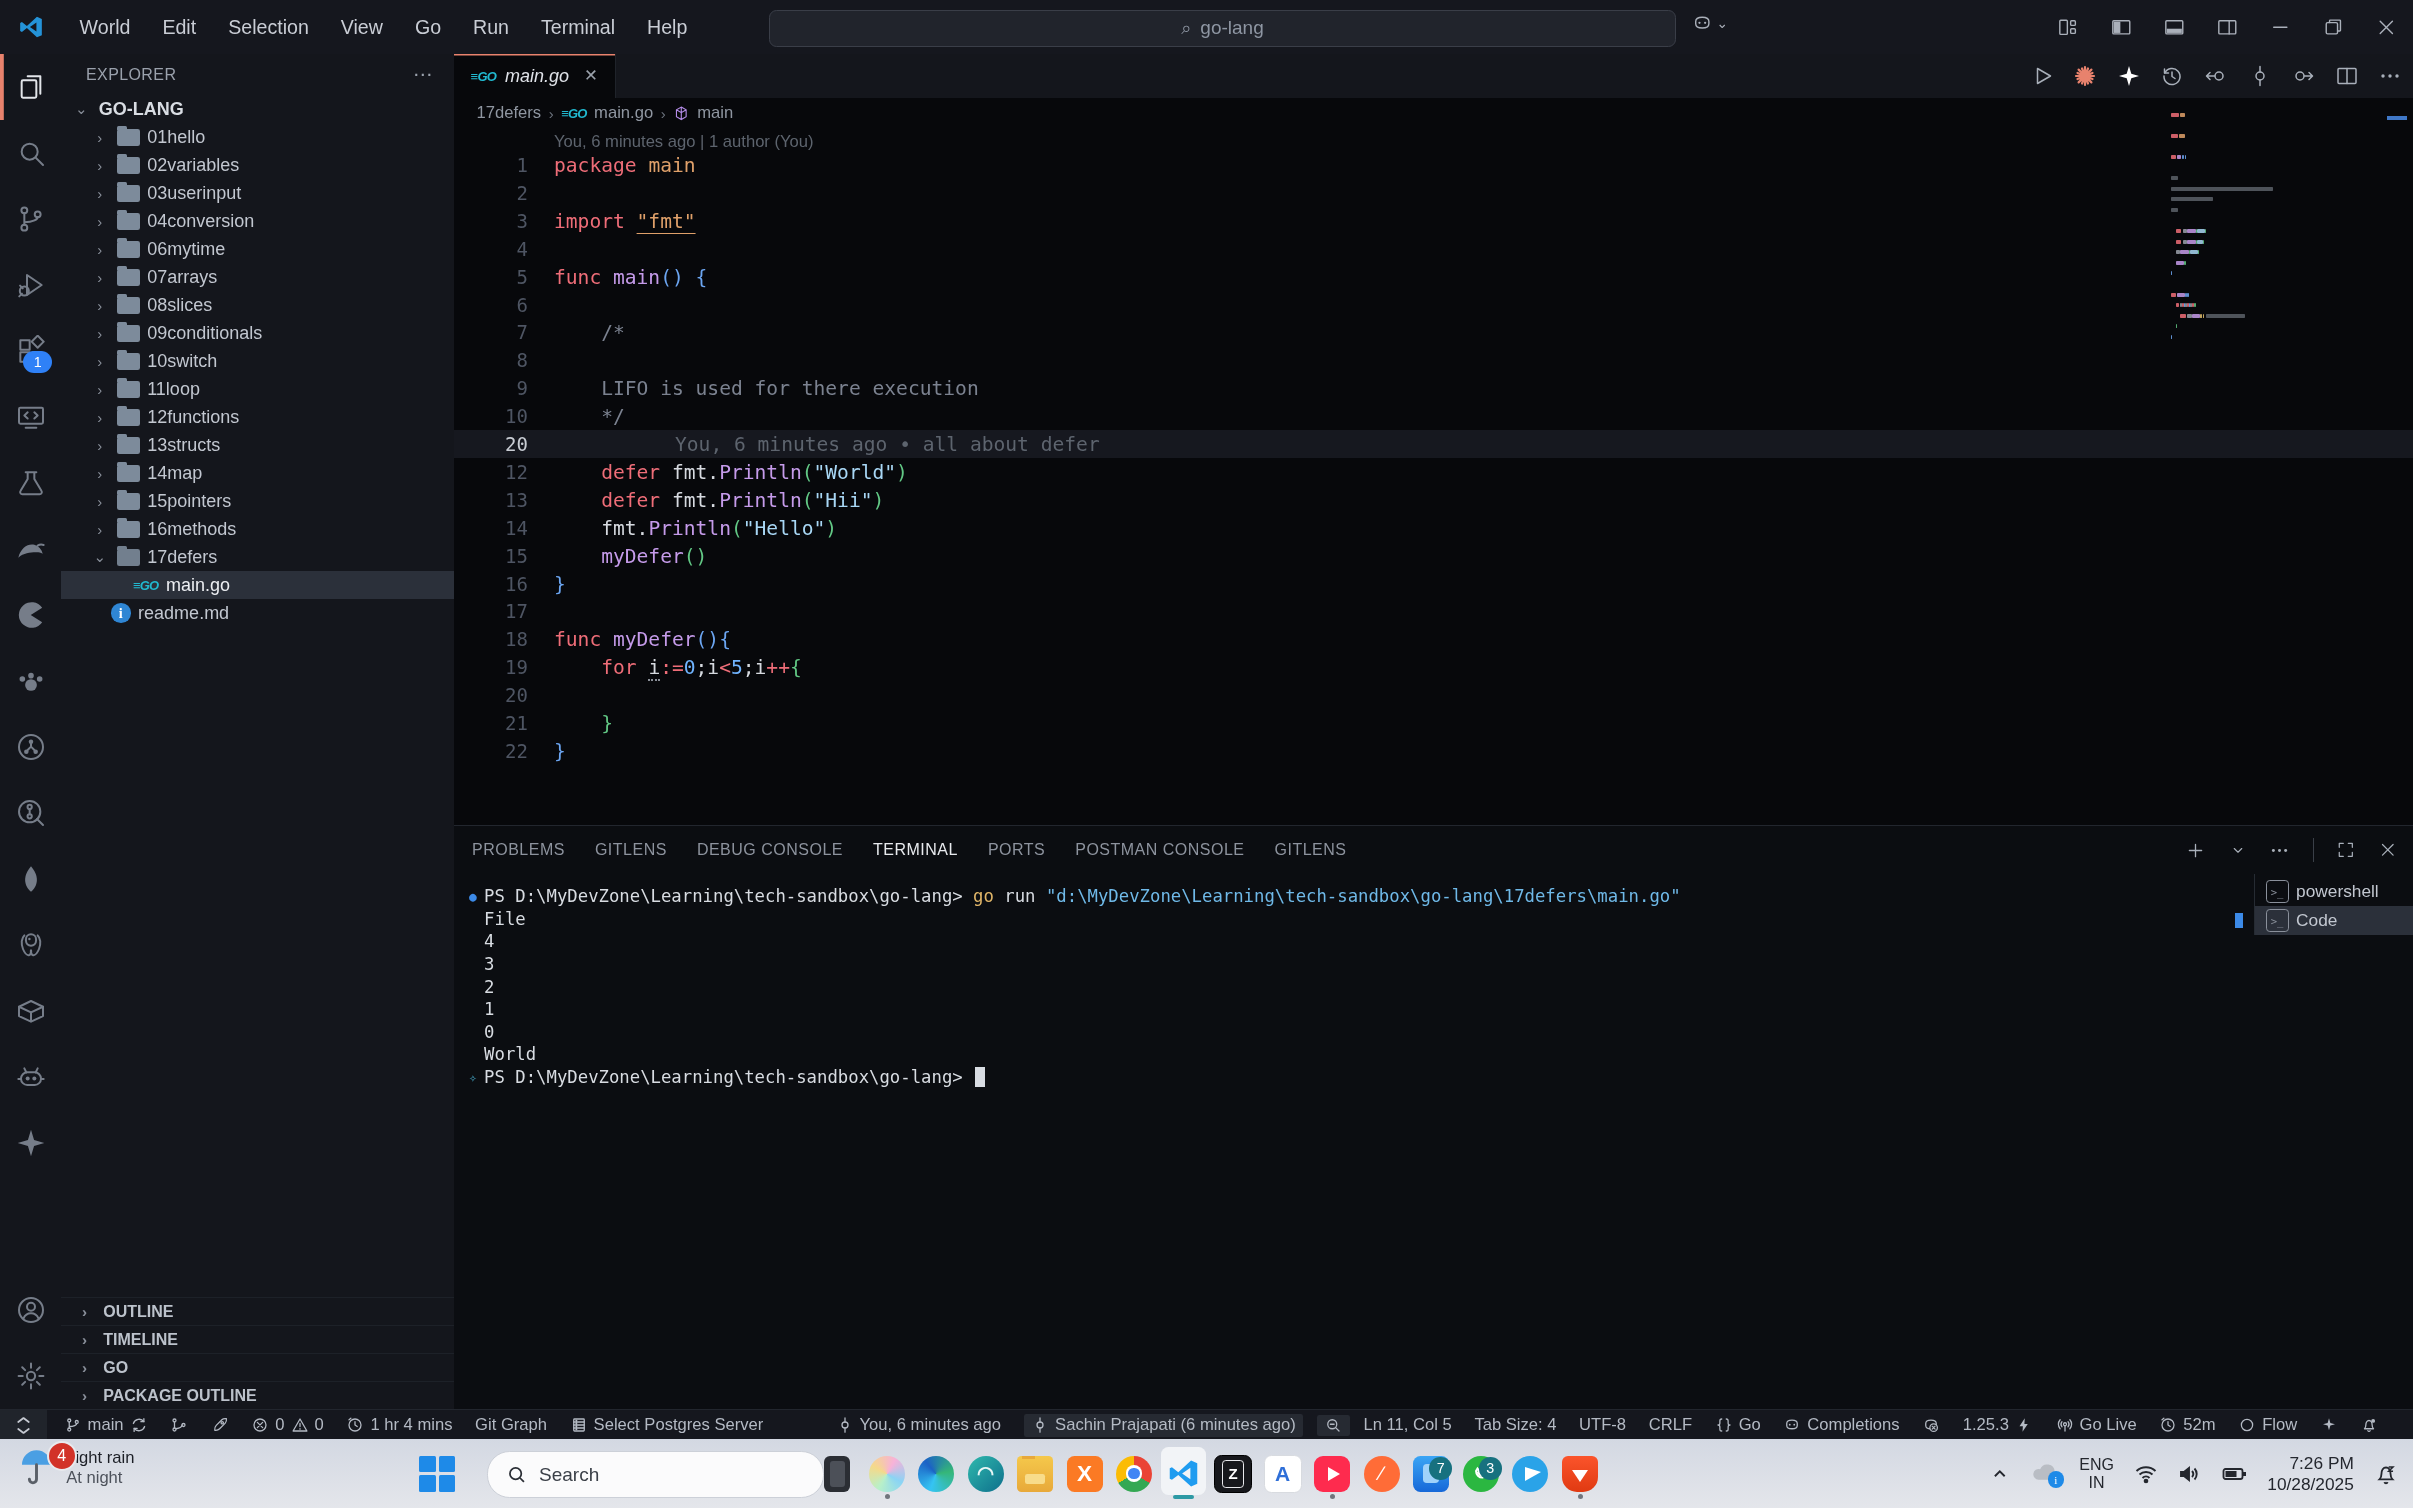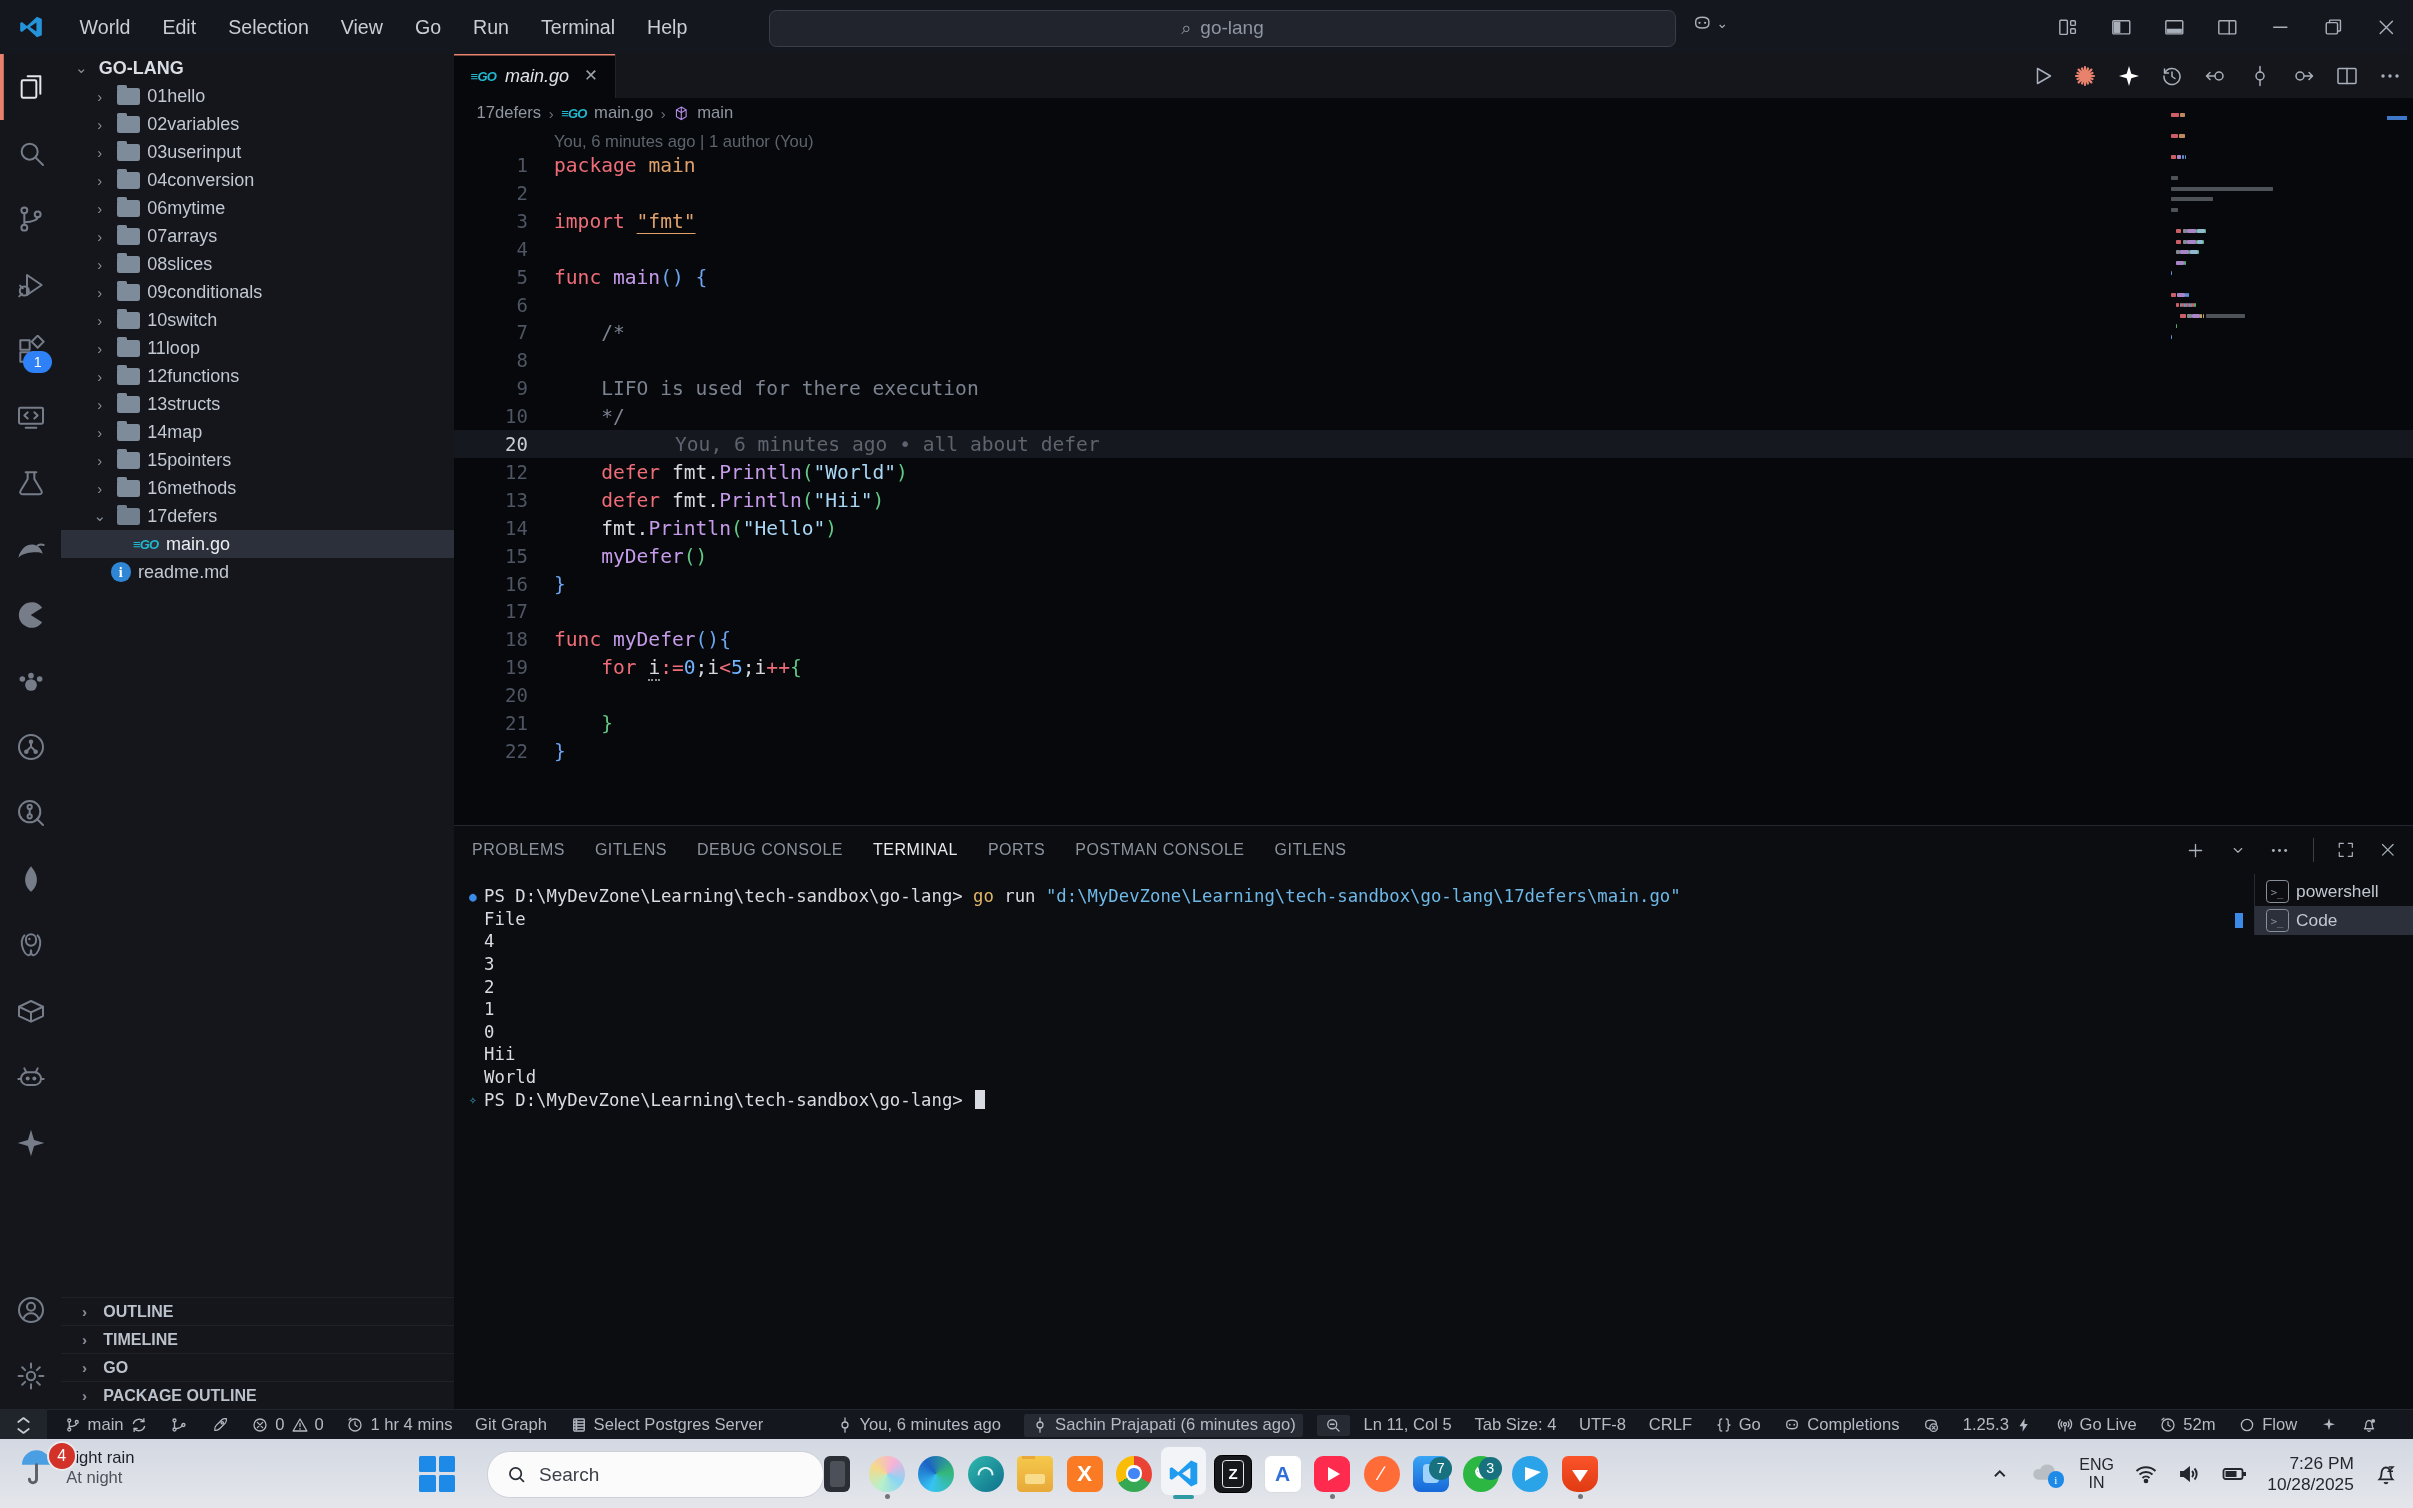--- a/index.html
+++ b/index.html
@@ -321,20 +321,24 @@
       </div>
       <div class="ab-item">
         <svg width="32" height="32" viewBox="0 0 24 24" fill="none" stroke="currentColor" stroke-width="1.5" stroke-linecap="round" stroke-linejoin="round">
           <circle cx="12" cy="12" r="3.1"></circle>
           <path d="M12 2.7v3.1M12 18.2v3.1M2.7 12h3.1M18.2 12h3.1M5.4 5.4l2.2 2.2M16.4 16.4l2.2 2.2M18.6 5.4l-2.2 2.2M7.6 16.4l-2.2 2.2"></path>
         </svg>
       </div>
     </div>
 
   <div class="sidebar">
+    <div class="sb-head">
+      <span>EXPLORER</span>
+      <span style="font-size:19.6px">⋯</span>
+    </div>
     <div id="tree">
         <div class="tree-row" style="padding-left:10.6px">
  <span class="tree-chev">⌄</span>
           <span class="tree-root">GO-LANG</span>
         </div>
         <div class="tree-row" style="padding-left:29px">
  <span class="tree-chev">›</span>
           <span class="ficon folder"></span>
           <span>01hello</span>
         </div>
@@ -654,21 +658,20 @@
         </span>
       </div>
     <div class="term" id="term">
         <div class="trow"><span class="tmark tm-dot">●</span><span class="">PS D:\MyDevZone\Learning\tech-sandbox\go-lang&gt; </span><span class="tcmd">go</span><span class=""> run </span><span class="tpath">"d:\MyDevZone\Learning\tech-sandbox\go-lang\17defers\main.go"</span></div>
         <div class="trow"><span class="tmark"></span><span class="">File</span></div>
         <div class="trow"><span class="tmark"></span><span class="">4</span></div>
         <div class="trow"><span class="tmark"></span><span class="">3</span></div>
         <div class="trow"><span class="tmark"></span><span class="">2</span></div>
         <div class="trow"><span class="tmark"></span><span class="">1</span></div>
         <div class="trow"><span class="tmark"></span><span class="">0</span></div>
-        <div class="trow"><span class="tmark"></span><span class="">Hii</span></div>
         <div class="trow"><span class="tmark"></span><span class="">World</span></div>
         <div class="trow"><span class="tmark tm-star">✧</span><span class="">PS D:\MyDevZone\Learning\tech-sandbox\go-lang&gt; </span><span class="cursor"></span></div>
       </div>
     <div class="termlist" id="termlist">
         <div class="tl-row ">
 
   <span class="tl-ic">&gt;_</span>
           <span>powershell</span>
         </div>
         <div class="tl-row sel">

